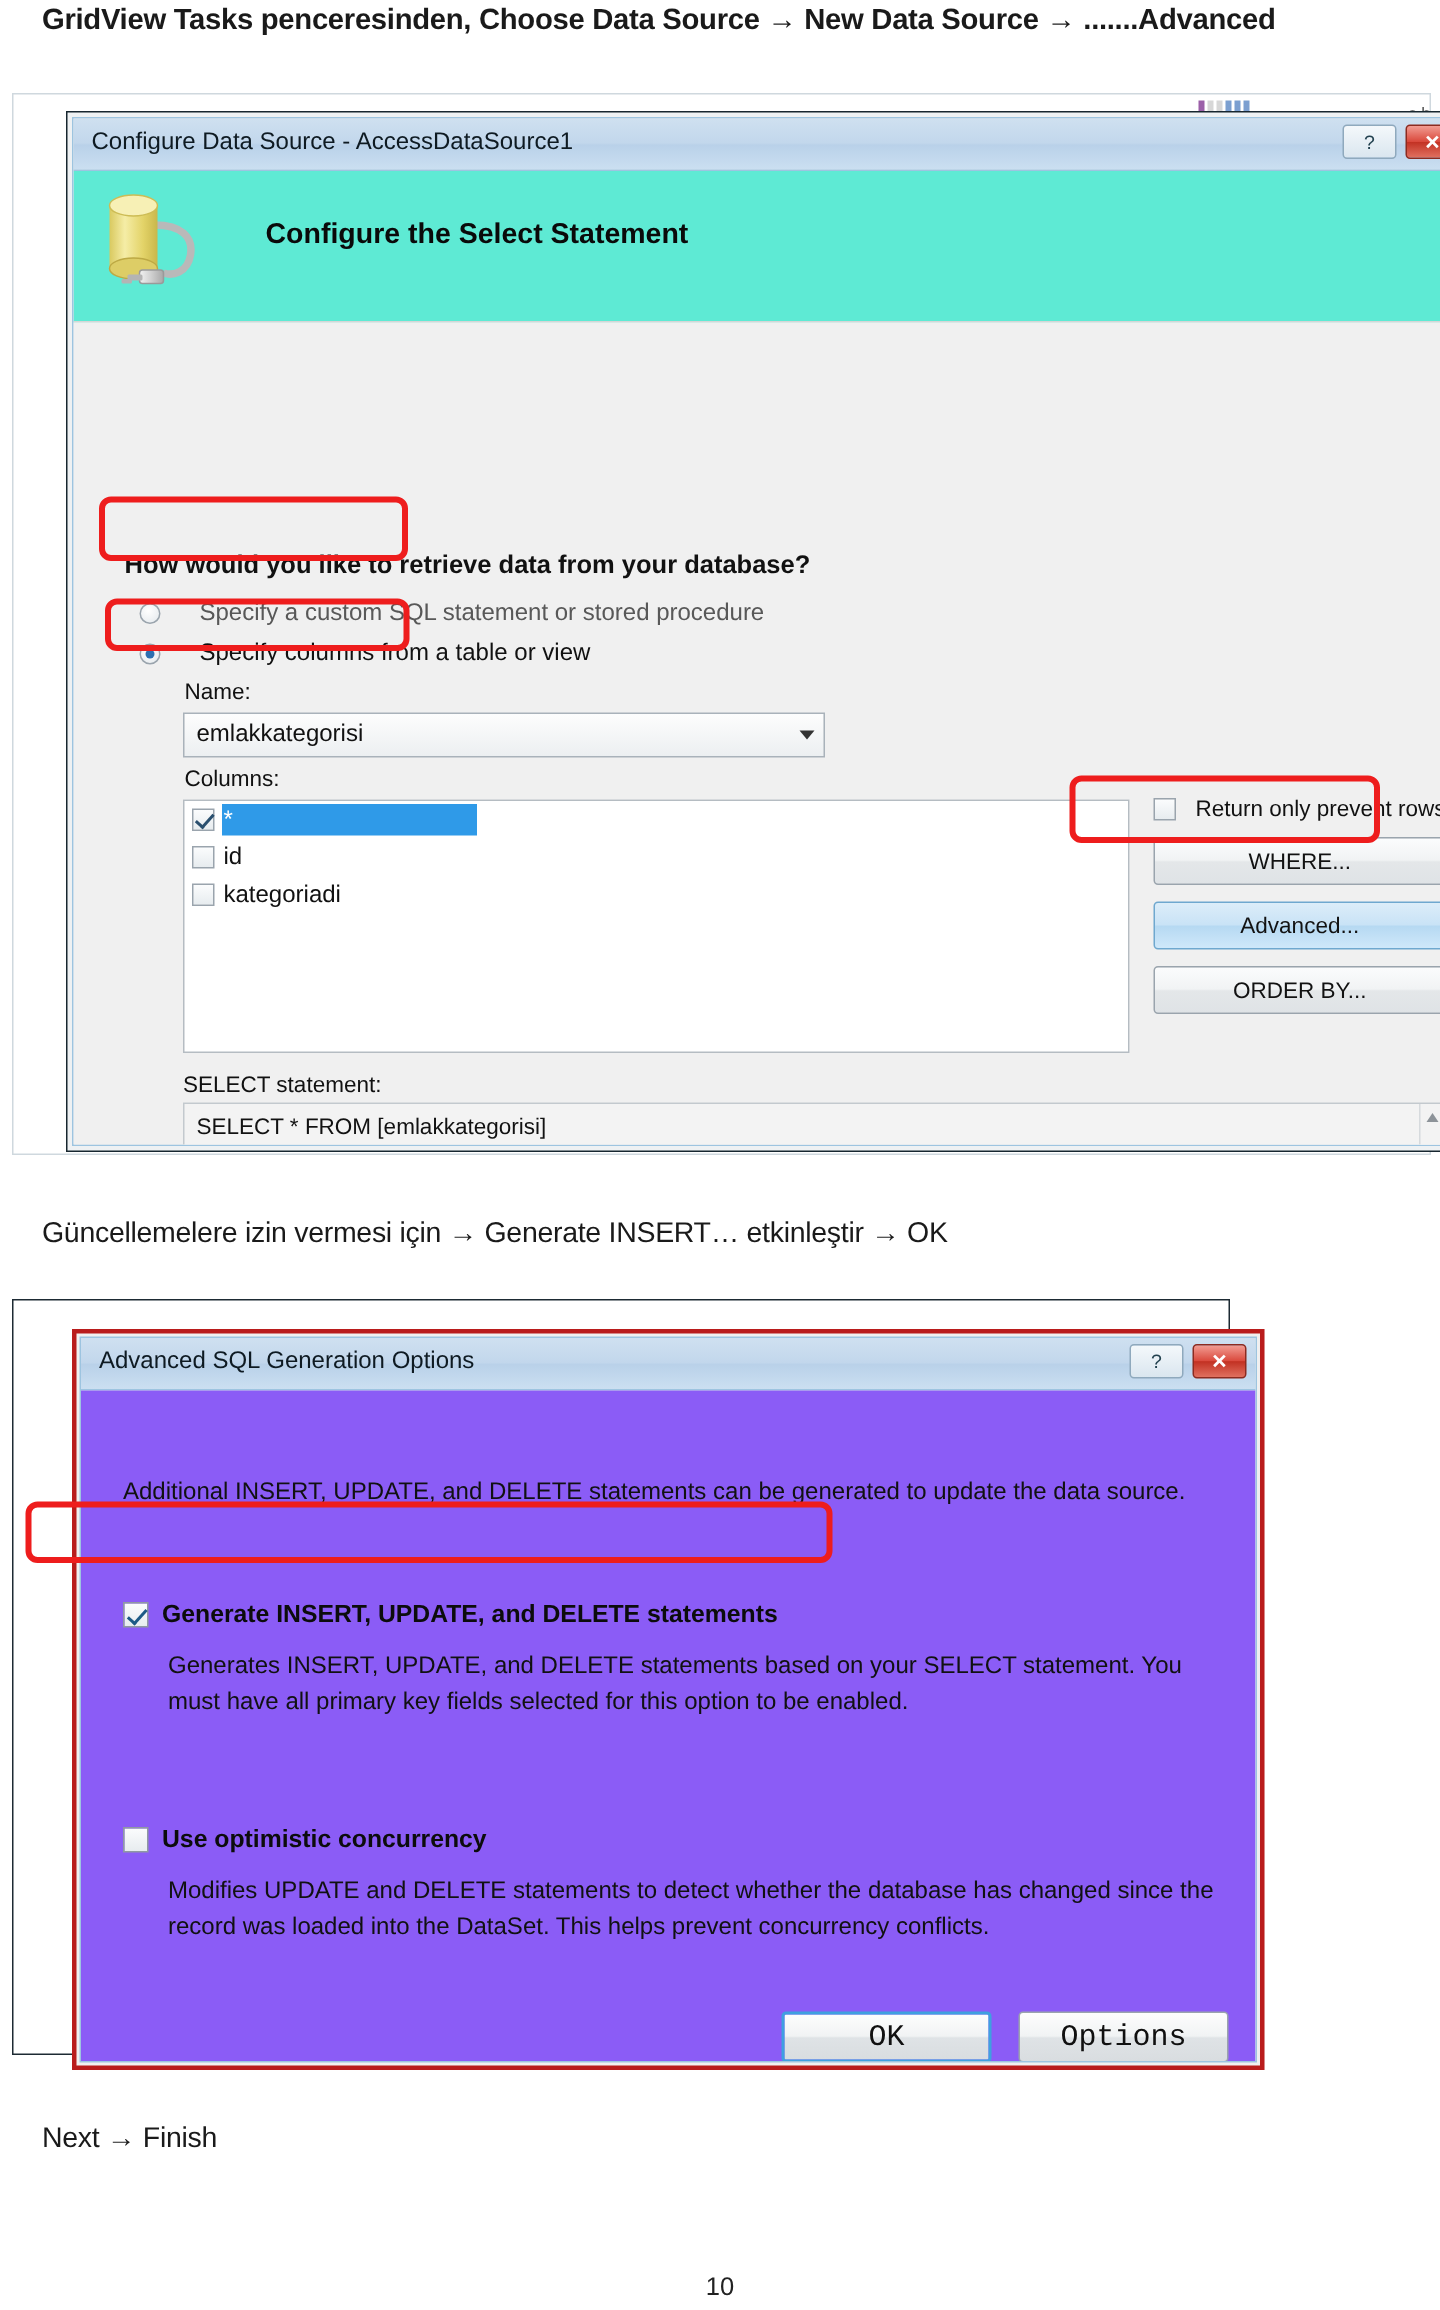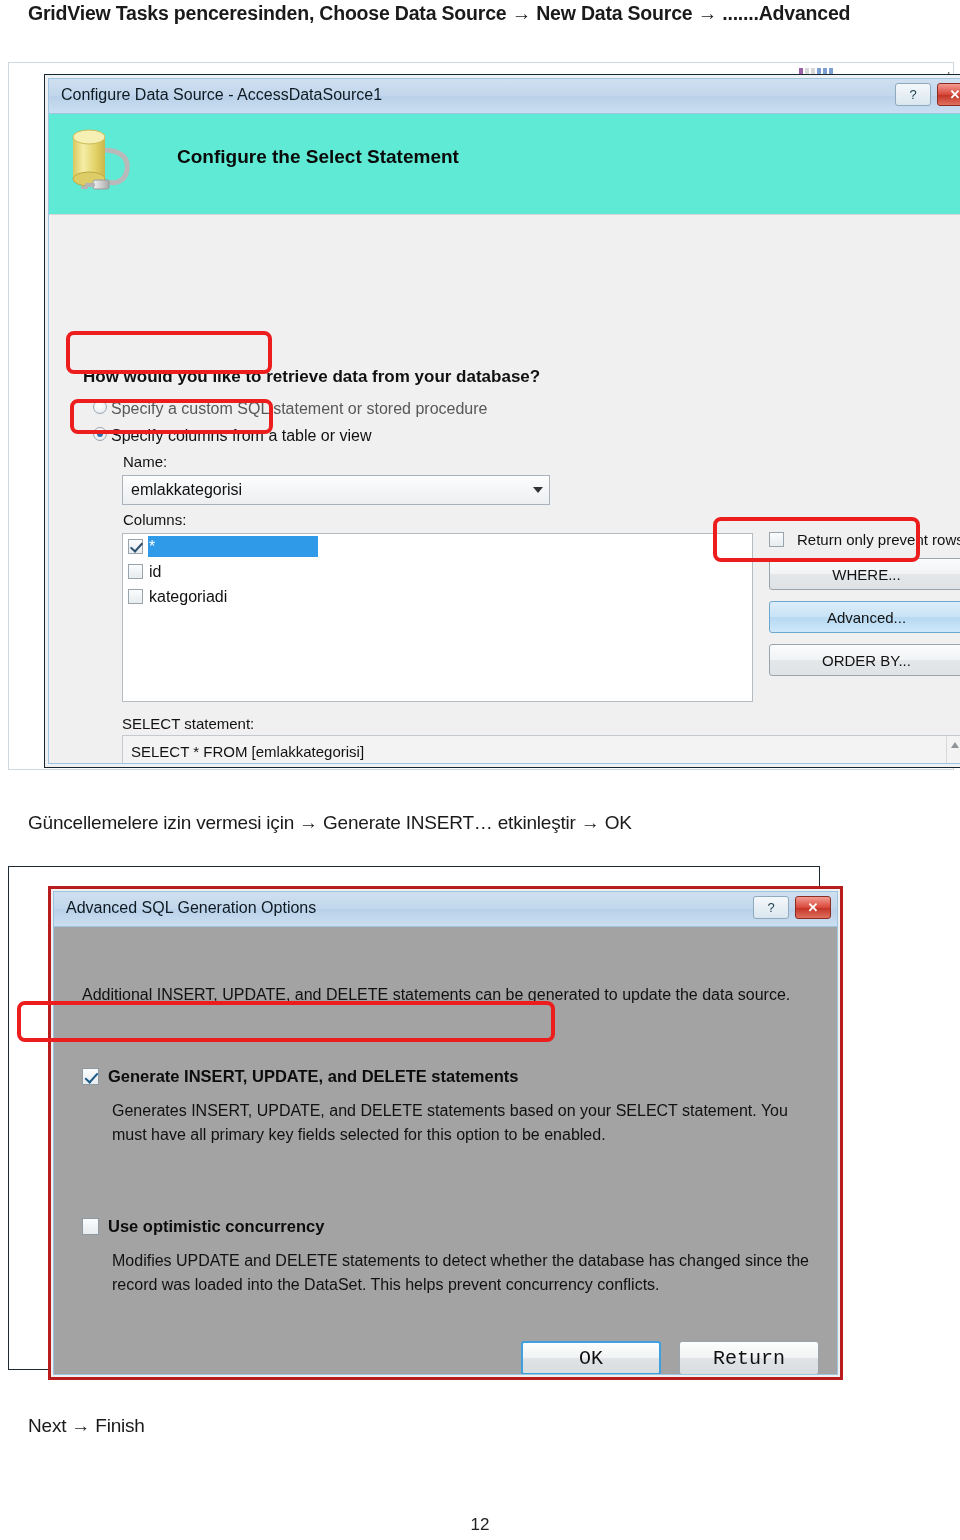--- a/index.html
+++ b/index.html
@@ -144,21 +144,21 @@
   .dlg-body { position: relative; background: #f0f0f0; height: 100%; }
 
   .lbl {
     position: absolute;
     font-family: "Liberation Sans", sans-serif;
     color: #111;
     white-space: nowrap;
   }
   .q-label { left: 34px; top: 152px; font-size: 17px; font-weight: 700; }
 
-  .radio-row { position: absolute; display: flex; align-items: flex-start; gap: 4px; }
+  .radio-row { position: absolute; display: flex; align-items: center; gap: 26px; }
   .radio {
     width: 14px; height: 14px; border-radius: 50%;
     border: 1px solid #9aa4ad;
     background: radial-gradient(circle at 40% 35%, #ffffff, #e3e8ec);
     box-sizing: border-box;
     position: relative;
     flex: 0 0 auto;
   }
   .radio.checked::after {
     content:""; position:absolute; left:3px; top:3px;
@@ -328,21 +328,21 @@
     background: #f0f0f0;
   }
   #dialog-advanced-sql .win-inner2 {
     position: absolute;
     left: 2px; top: 2px; right: 2px; bottom: 2px;
     border: 1px solid #9dc4e0;
     background: #f0f0f0;
     box-sizing: border-box;
     overflow: hidden;
   }
-  .d2-body { position: relative; background: #a3a3a3; height: 100%; }
+  .d2-body { position: relative; background: #8b5cf6; height: 100%; }
   .d2-text {
     position: absolute;
     font-family: "Liberation Sans", sans-serif;
     color: #111;
     font-size: 16px;
     line-height: 24px;
   }
   #adv-intro { left: 28px; top: 56px; width: 730px; }
   .d2-opt-label {
     position: absolute;
@@ -531,23 +531,23 @@
       <div class="d2-text" id="desc-generate">Generates INSERT, UPDATE, and DELETE statements based on your SELECT statement. You must have all primary key fields selected for this option to be enabled.</div>
 
       <div class="d2-opt-label" id="opt-concurrency">
         <span class="cb2"></span>
         <span class="otext">Use optimistic concurrency</span>
       </div>
       <div class="d2-text" id="desc-concurrency">Modifies UPDATE and DELETE statements to detect whether the database has changed since the record was loaded into the DataSet. This helps prevent concurrency conflicts.</div>
 
       <div class="d2-buttons">
         <button class="d2-btn focus">OK</button>
-        <button class="d2-btn">Return</button>
+        <button class="d2-btn">Options</button>
       </div>
 
     </div>
   </div>
 </div>
 
 <div class="redbox" id="redbox-generate"></div>
 
 <div class="doc-line" id="caption-bot">Next → Finish</div>
-<div id="page-number">12</div>
+<div id="page-number">10</div>
 
 </body></html>

